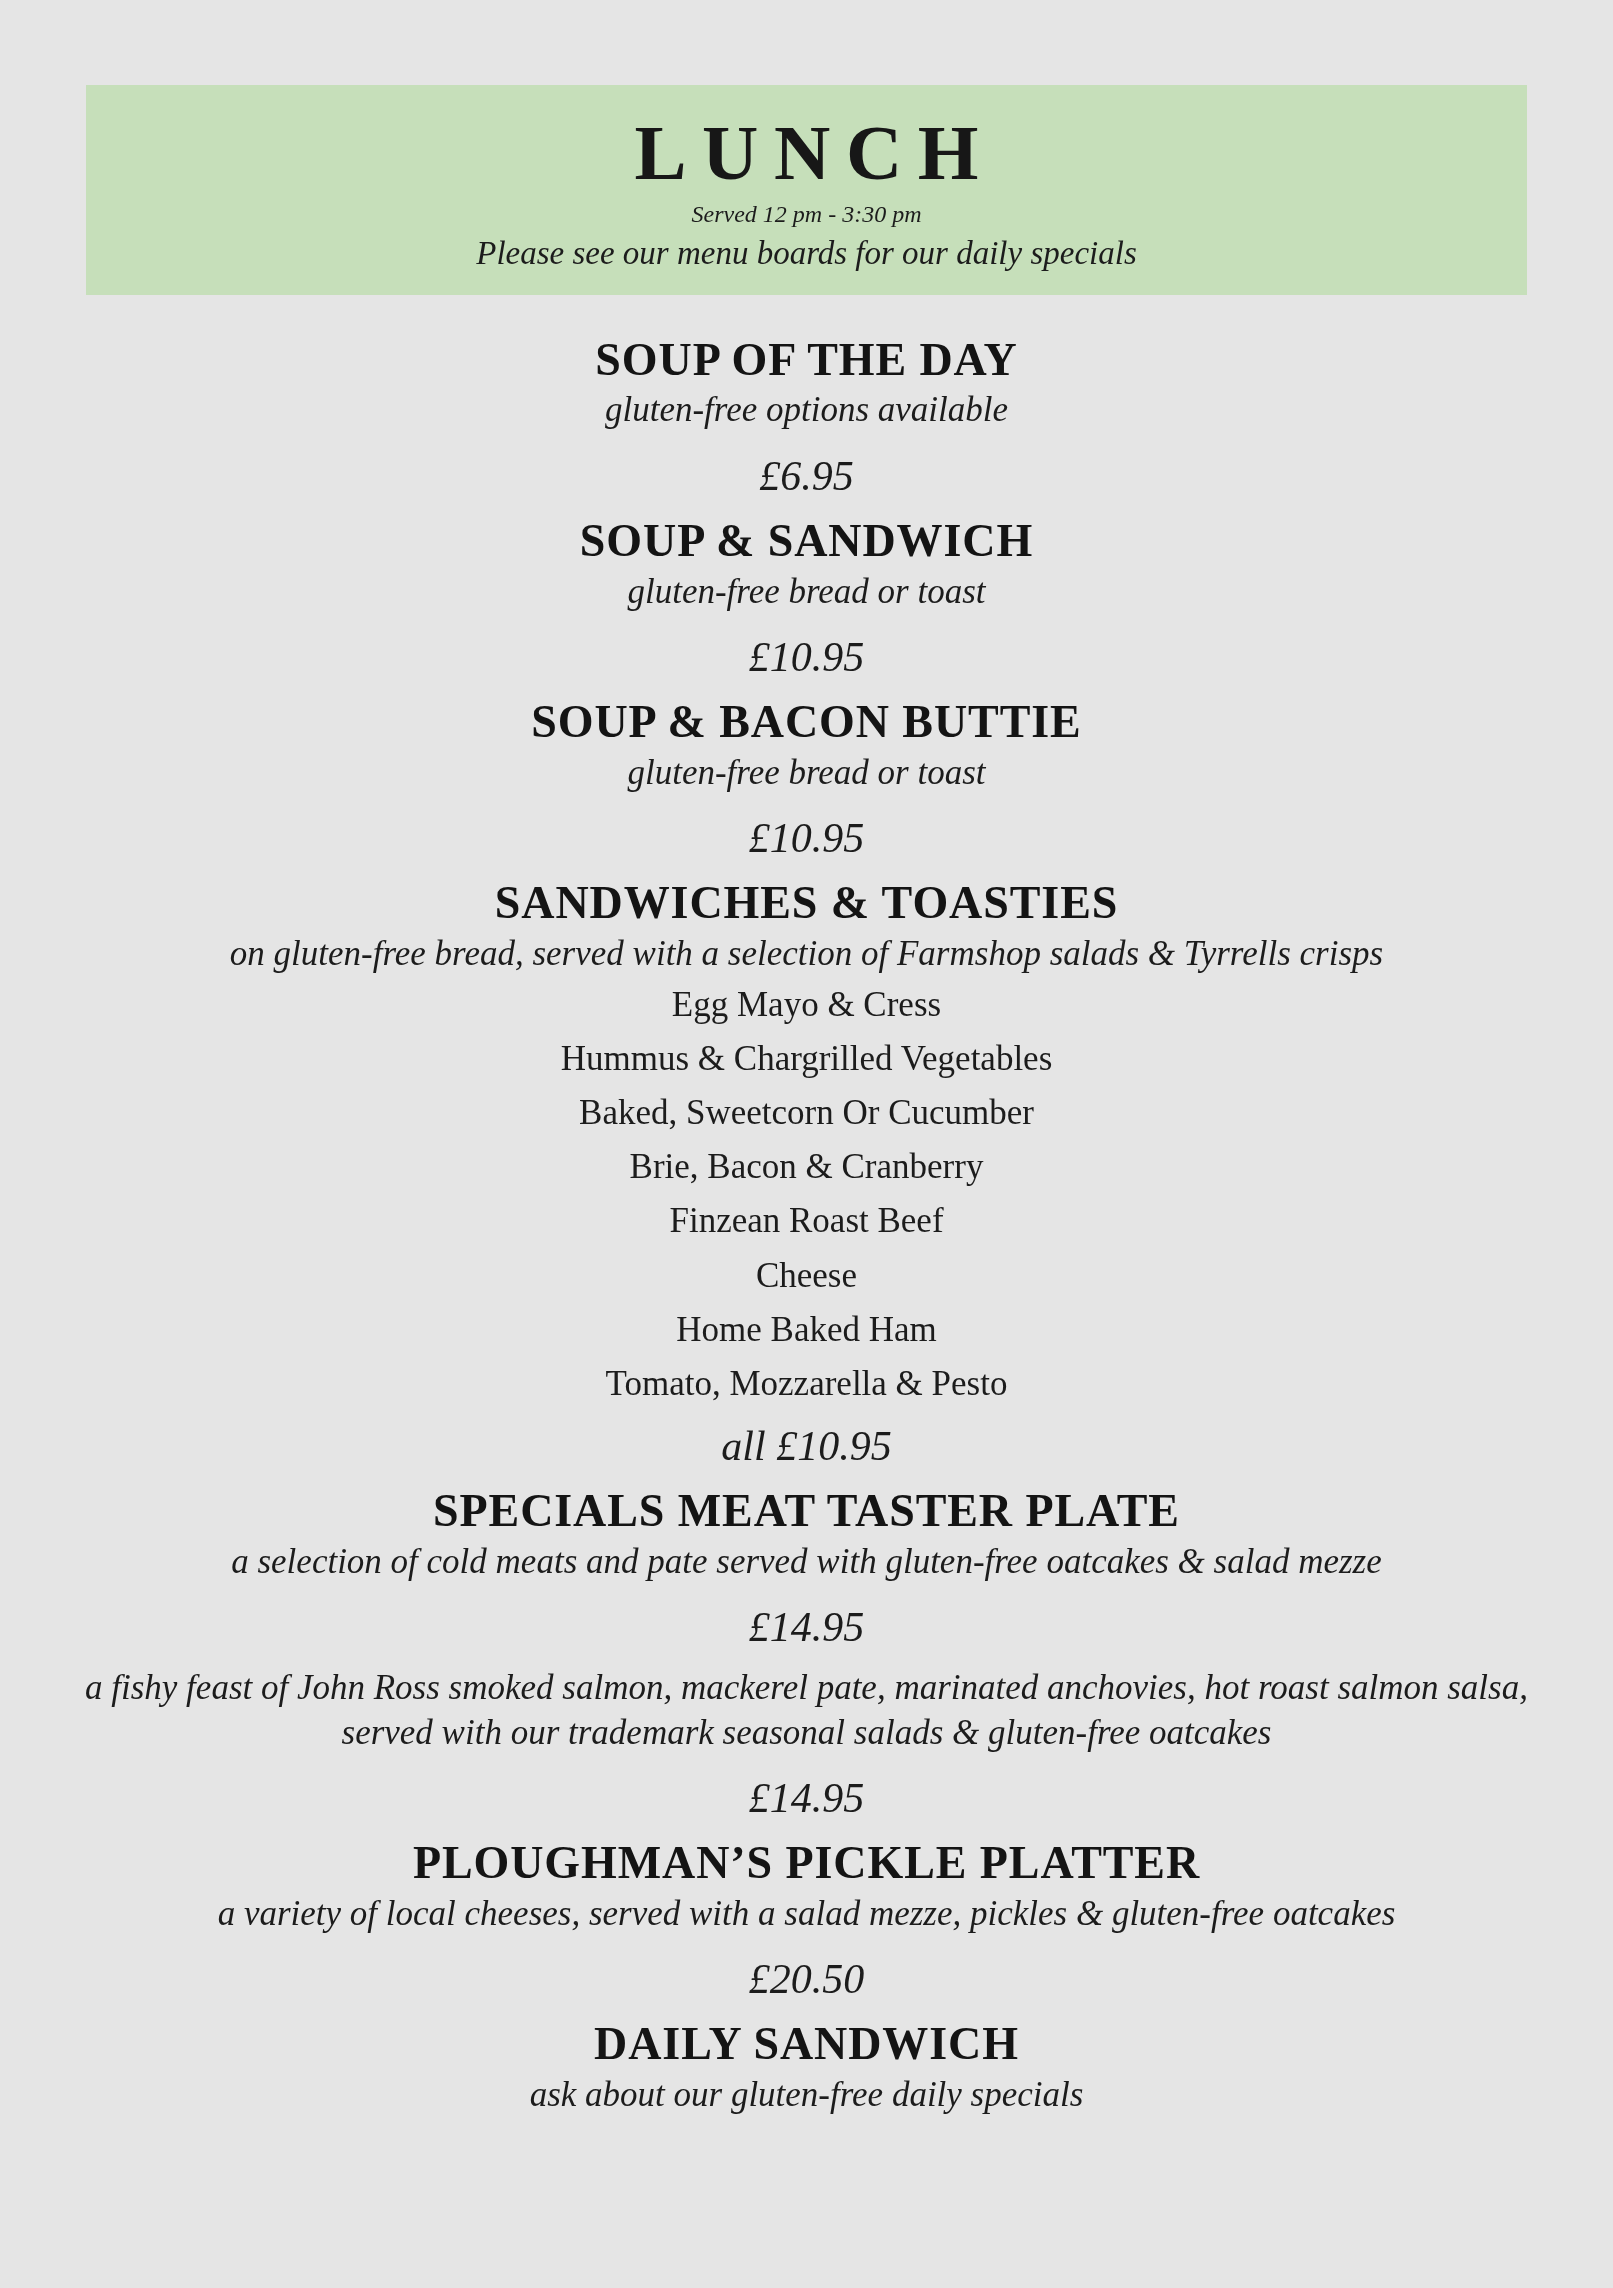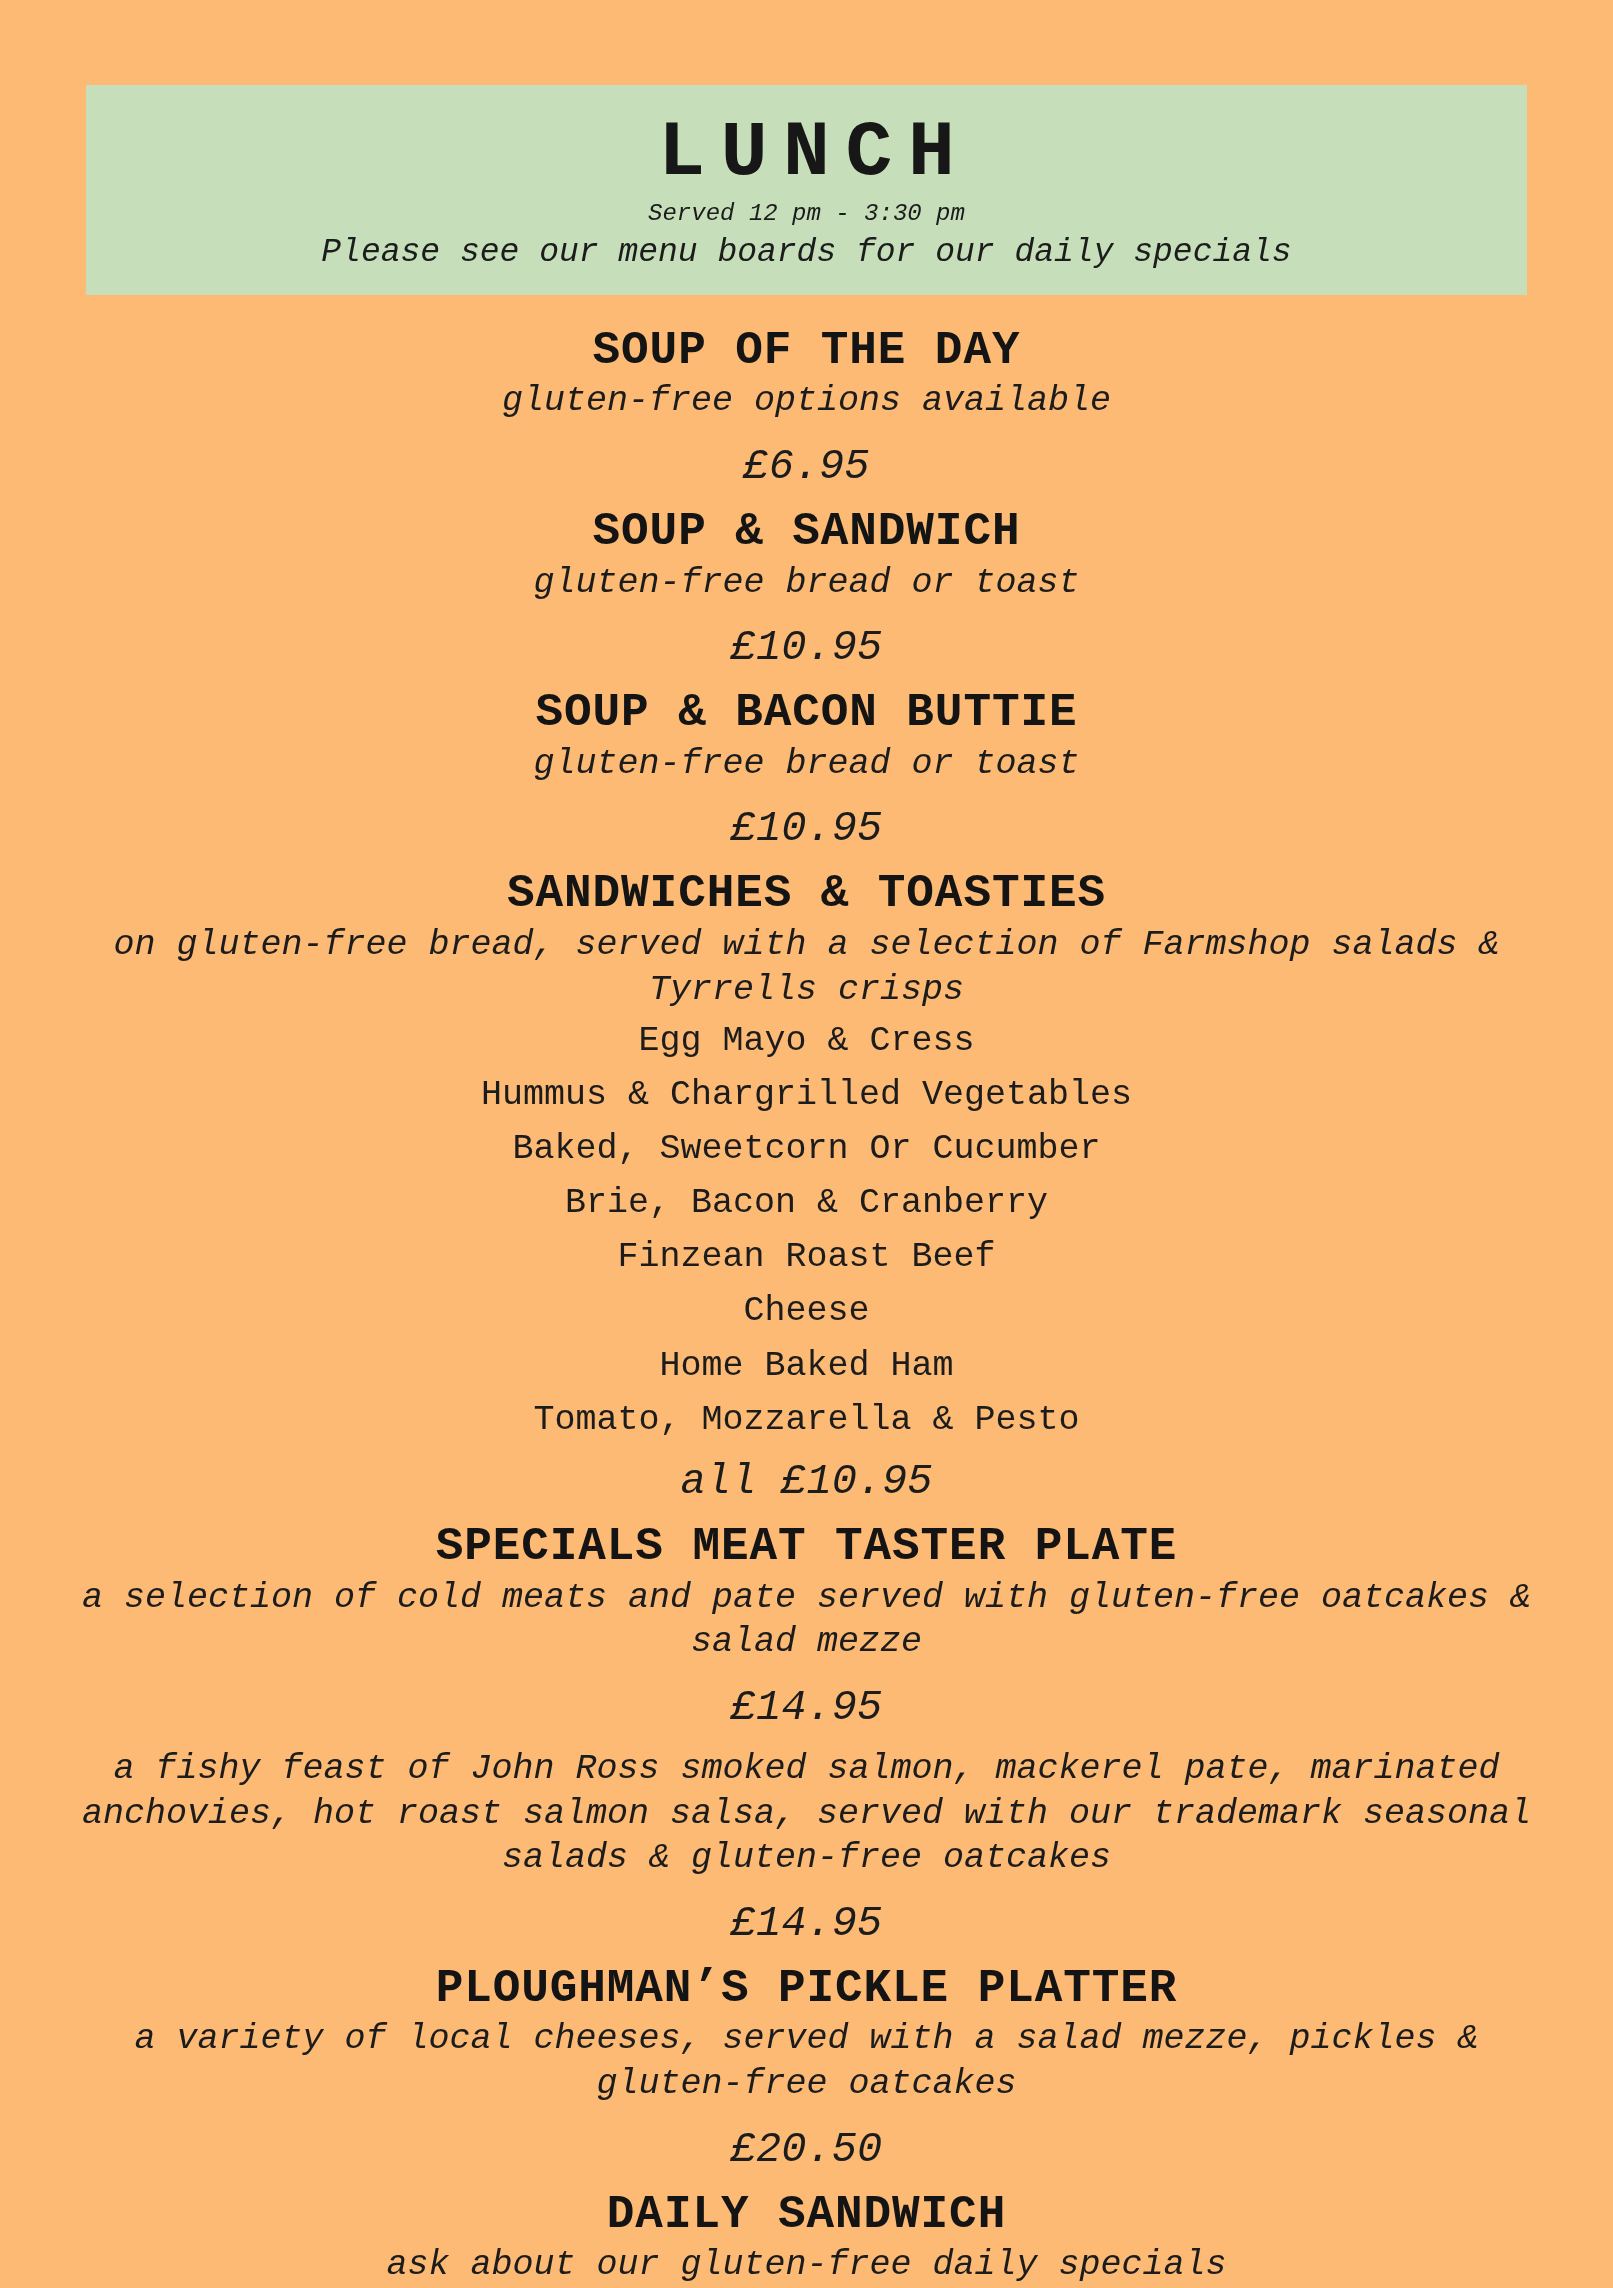--- a/index.html
+++ b/index.html
@@ -5,23 +5,23 @@
   html, body {
     margin: 0;
     padding: 0;
     background: #ffffff;
   }
   .page {
     position: relative;
     width: 1613px;
     height: 2289px;
     margin: 0 auto;
-    background: #fdba74;
+    background: #e5e5e5;
     color: #1c1c1c;
-    font-family: Liberation Mono, monospace;
+    font-family: Liberation Serif, serif;
     overflow: hidden;
     text-align: center;
   }
   .band {
     position: absolute;
     left: 86px;
     top: 85px;
     width: 1441px;
     height: 210px;
     background: #c6dfba;
@@ -46,21 +46,21 @@
     line-height: 1.1;
   }
   .band .note {
     margin: 7.4px 0 0 0;
     font-style: italic;
     font-size: 33px;
     line-height: 1.1;
   }
   main {
     position: absolute;
-    top: 286px;
+    top: 295px;
     left: 0;
     width: 100%;
     padding-top: 24px;
   }
   .menu-section { margin: 0; }
   .menu-section h2 {
     margin: 14.8px 0 0 0;
     font-size: 46px;
     font-weight: bold;
     letter-spacing: 0.02em;

